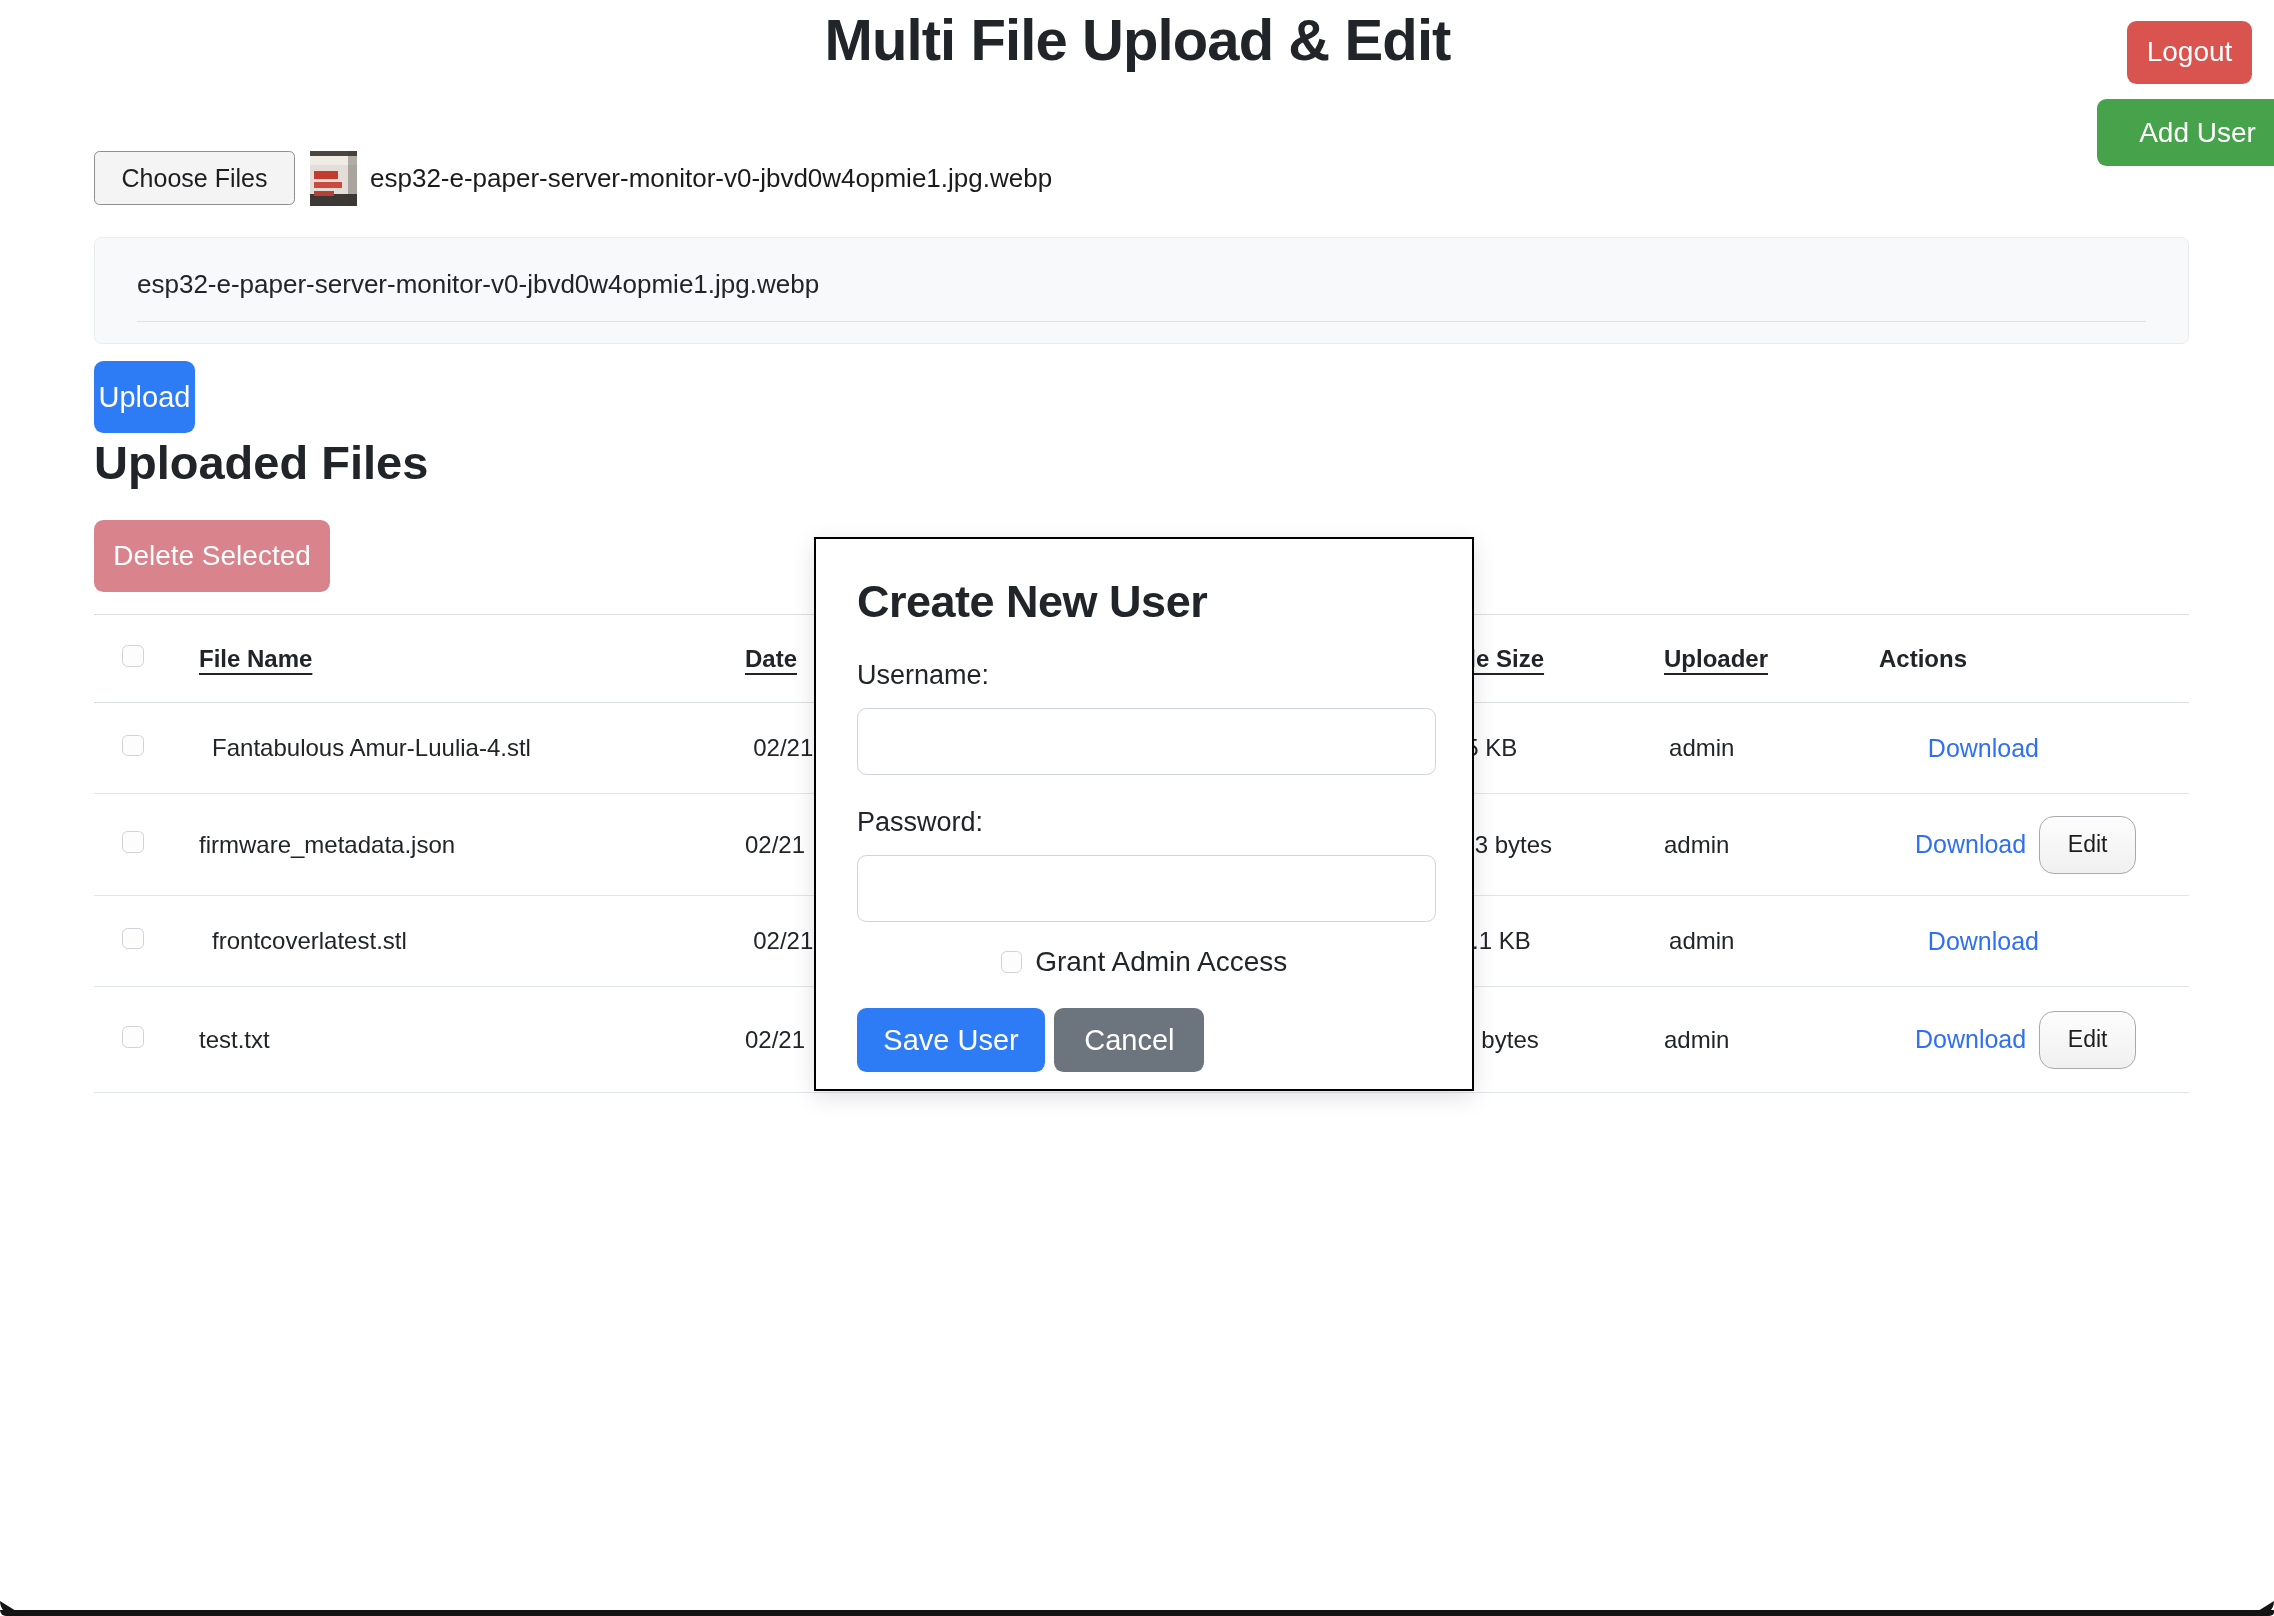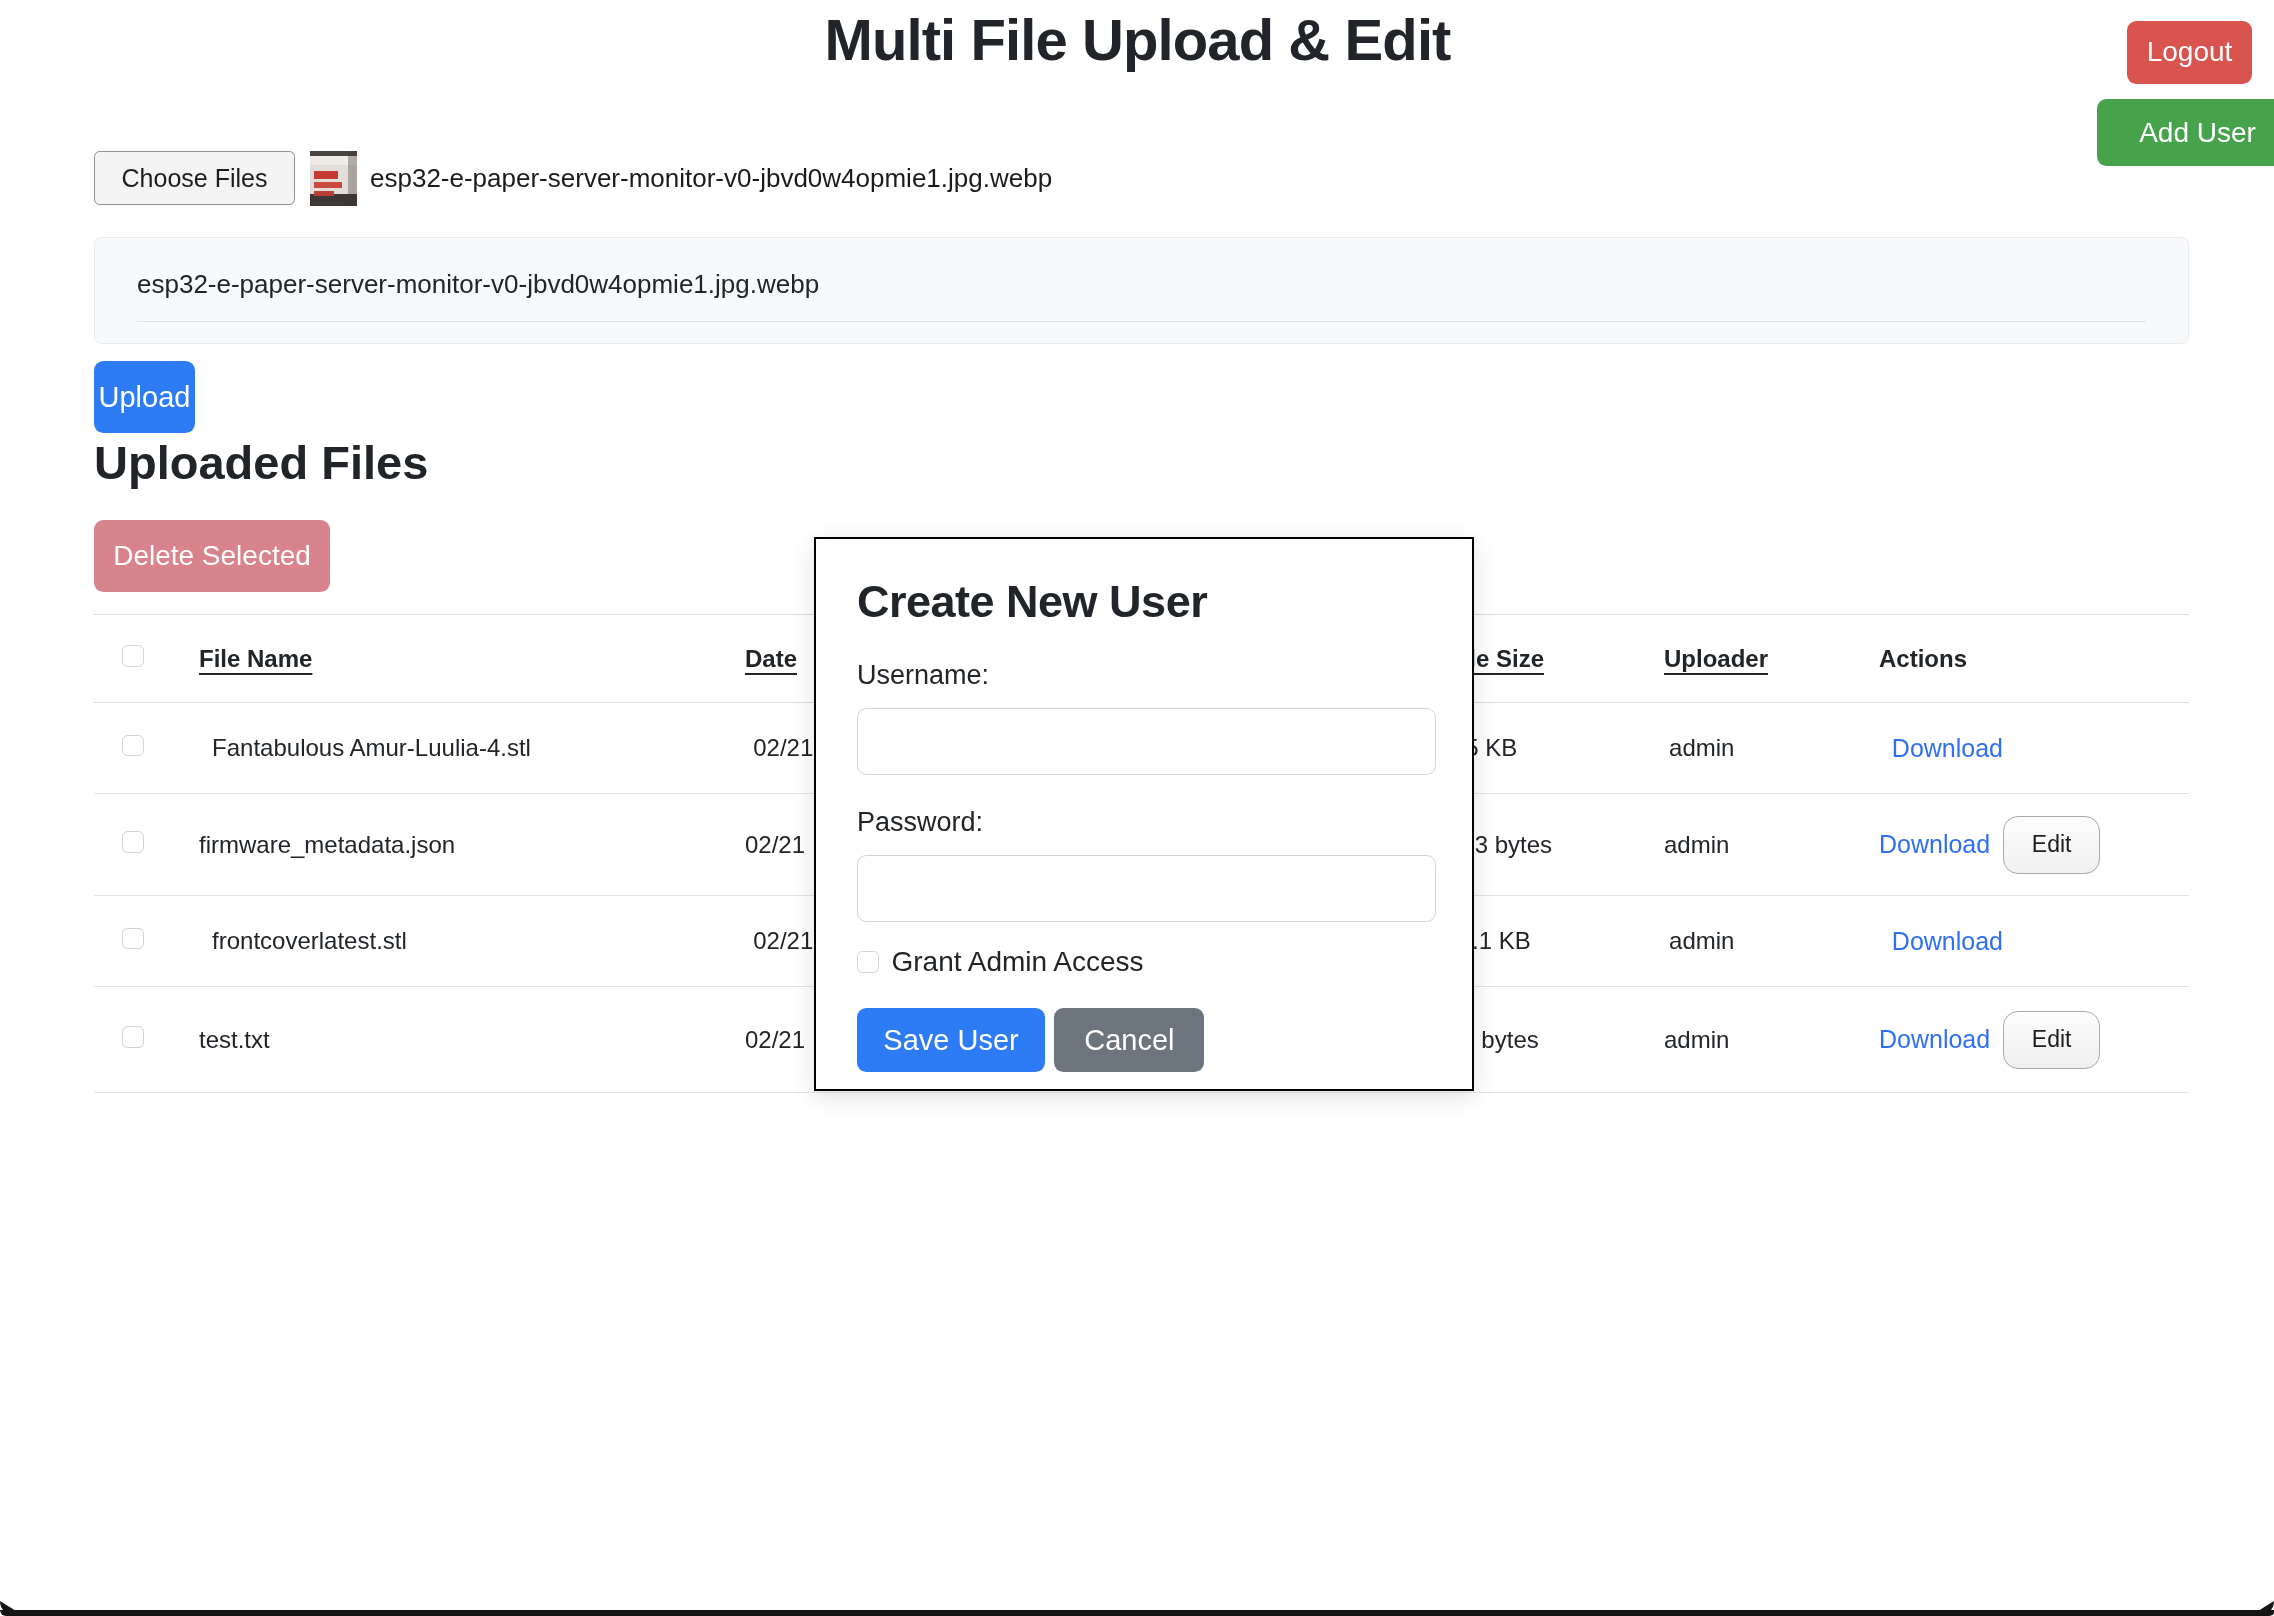--- a/index.html
+++ b/index.html
@@ -57,41 +57,41 @@
   .trow.r1,.trow.r3 { height:91px;gap:16px; }
   .trow.r2 { height:102px; }
   .trow.r4 { height:106px; }
   .c-check { width:105px; padding-left:28px; }
   .c-name  { width:546px; }
   .c-date  { width:703px; }
   .c-size  { width:216px; }
   .c-upl   { width:215px; }
   .c-act   { width:309px; display:flex; align-items:center; }
   .hlink { text-decoration:underline; text-underline-offset:5.6px; }
-  .dl-link { color:#2f6ff2; text-decoration:none; font-size:25px; cursor:pointer; }
+  .dl-link { color:#2f6ff2; text-decoration:none; font-size:25px; cursor:pointer;margin-left:36px; }
   .edit-btn { margin-left:13px; width:97px; height:58px;
     background:linear-gradient(180deg,#fdfdfd,#f0f0f1); border:1.9px solid #a9a9ad;
     border-radius:15px; font-size:23px; color:#1d1d1f; font-family:inherit;
     display:flex; align-items:center; justify-content:center; cursor:pointer; }
 
   input[type="checkbox"] { appearance:none; -webkit-appearance:none;
     width:21.5px; height:21.5px; border:1.9px solid #d2d2d6; border-radius:5.6px;
     background:#fdfdfe; cursor:pointer; }
 
   
   #modal { left:814px; top:537px; width:660px; height:554px; background:#ffffff;
     border:2.8px solid #000; padding:37px 41px; z-index:10;
     box-shadow:0 5.6px 22.5px rgba(0,0,0,.12); }
   #modal h2 { font-size:45px; font-weight:700; letter-spacing:-0.5px; }
   .m-label { font-size:27px; margin-top:32px; }
   .m-input { width:579px; height:67px; margin-top:17px; border:1.9px solid #ced4da;
     border-radius:9.4px; font-size:26px; padding:0 17px; font-family:inherit;
     background:#fff; display:block; }
   #admin-row { margin-top:24px; display:flex; align-items:center; gap:13px;
-    font-size:28px; }
+    font-size:28px;justify-content:center; }
   #modal-buttons { margin-top:30px; display:flex; gap:9.4px; }
   #save-user-btn { width:188px; height:64px; background:#2e7bf6; font-size:29px; }
   #cancel-btn { width:150px; height:64px; background:#6c757d; font-size:29px; }
 
   
   #window-edge { left:0; bottom:0; width:2275px; height:5.6px; background:#141414;
     border-bottom-left-radius:13px; border-bottom-right-radius:13px; }
   .corner { width:24px; height:15px; bottom:0; background:#141414; }
   #corner-l { left:0; border-bottom-left-radius:17px; clip-path:polygon(0 100%,0 0,100% 100%); }
   #corner-r { right:0; border-bottom-right-radius:17px; clip-path:polygon(100% 0,100% 100%,0 100%); }

